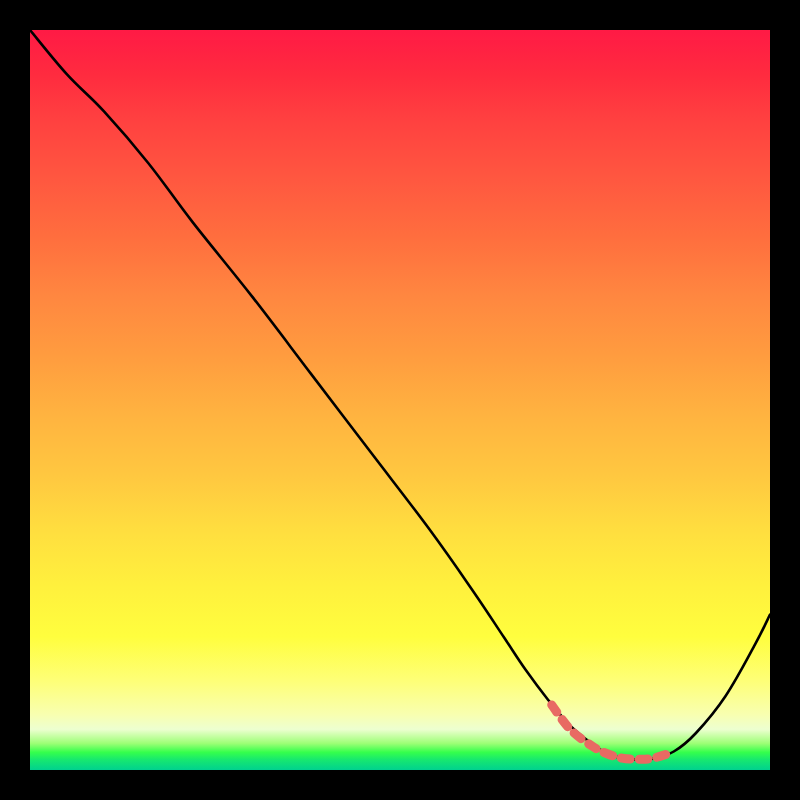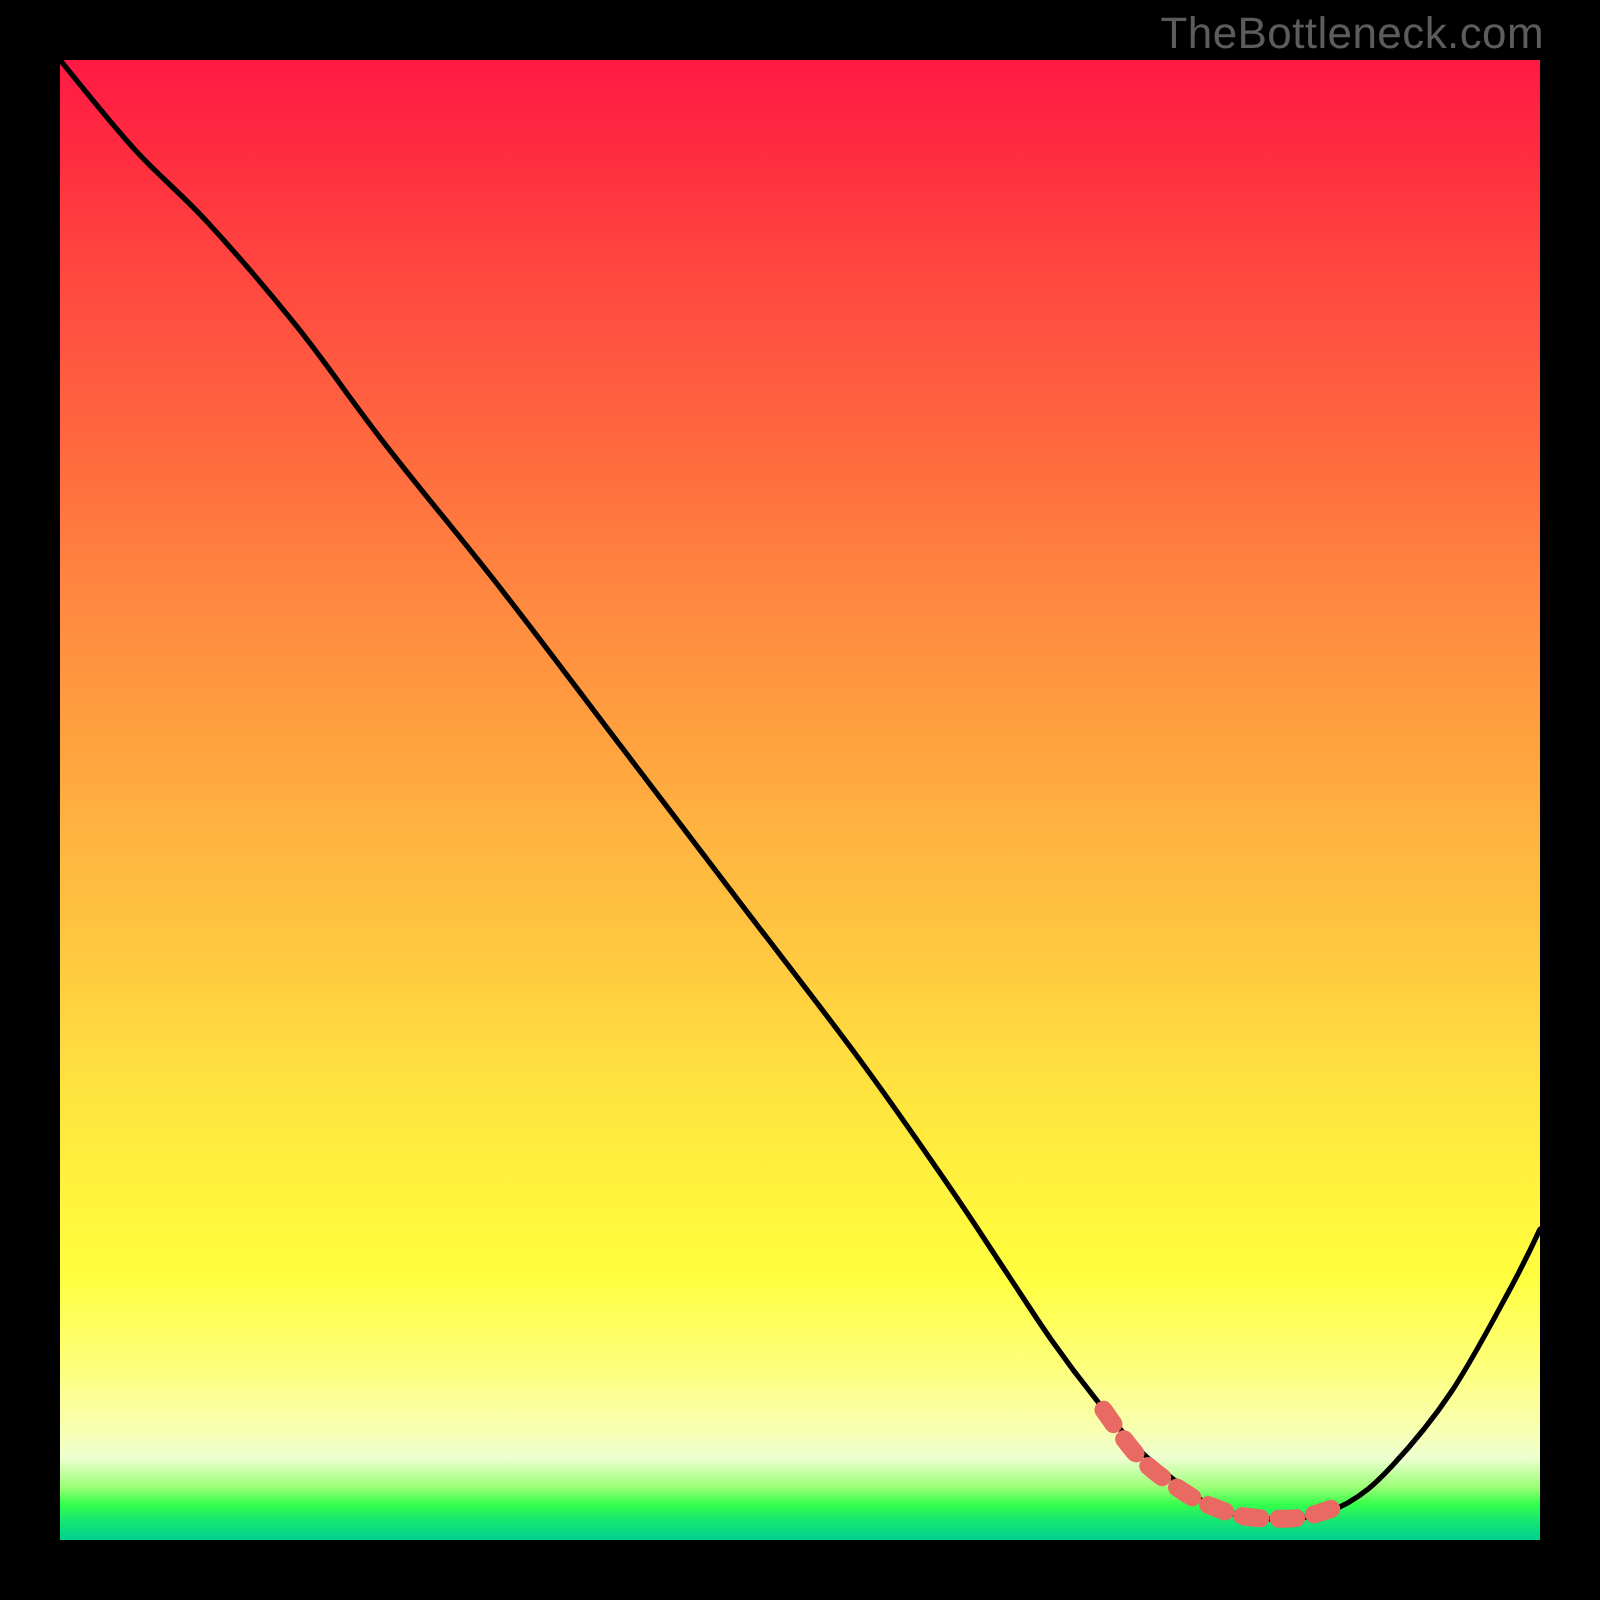--- a/index.html
+++ b/index.html
@@ -61,20 +61,19 @@
     color: #5c5c5c;
     font-size: 22px;
     font-weight: 400;
     letter-spacing: 0.2px;
   }
 </style>
 </head>
 <body>
 
 <div class="frame">
-  <div class="watermark">TheBottleneck.com</div>
   <div class="plot">
     <svg class="svg-layer" viewBox="0 0 740 740" preserveAspectRatio="none">
       <path id="curve-path" fill="none" stroke="#000000" stroke-width="2.6" stroke-linejoin="round" stroke-linecap="round" d="M 0 0 C 6.66 7.992000000000016 23.68 29.748000000000097 37 44.40000000000009 C 50.32 59.052000000000085 59.348 65.41599999999998 74 81.39999999999998 C 88.652 97.38399999999997 102.416 113.22000000000004 118.4 133.20000000000005 C 134.38400000000001 153.18000000000004 144.15200000000002 168.42399999999998 162.8 192.39999999999998 C 181.448 216.37599999999998 200.68800000000002 239.094 222 266.4 C 243.31199999999998 293.70599999999996 259.888 316.128 281.2 344.09999999999997 C 302.512 372.07199999999995 319.088 393.82800000000003 340.40000000000003 421.8 C 361.71200000000005 449.772 380.95200000000006 474.192 399.6 499.5 C 418.248 524.808 430.68 543.086 444 562.4 C 457.32 581.7139999999999 464.276 592.814 473.6 606.8 C 482.92400000000004 620.786 487.808 628.778 495.8 640.1 C 503.79200000000003 651.422 510.00800000000004 659.71 518 669.7 C 525.992 679.69 532.208 687.6080000000001 540.1999999999999 695.6 C 548.1919999999999 703.592 555.74 709.0384 562.4 714.1 C 569.06 719.1616 571.8720000000001 721.1892 577.2 723.72 C 582.528 726.2508 586.672 727.0944 592 728.16 C 597.328 729.2256 601.472 729.5068 606.8 729.64 C 612.1279999999999 729.7732 614.94 730.3652 621.6 728.9 C 628.26 727.4348 635.808 726.162 643.8 721.5 C 651.7919999999999 716.838 656.676 712.99 666 703 C 675.324 693.01 684.944 681.984 695.5999999999999 666 C 706.2559999999999 650.016 717.208 628.8520000000001 725.1999999999999 614.2 C 733.1919999999999 599.548 737.336 589.928 740 584.6"></path>
       <path id="highlight-path" fill="none" stroke="#e86a63" stroke-width="9" stroke-linecap="round" stroke-linejoin="round" stroke-dasharray="9 9" d="M 521.6999999999999 674.88 C 525.03 679.2755999999999 532.8739999999999 691.8408 540.1999999999999 699.3 C 547.526 706.7592 555.74 711.9244 562.4 716.32 C 569.06 720.7156000000001 571.8720000000001 721.5888 577.2 723.72 C 582.528 725.8512000000001 586.672 727.161 592 728.16 C 597.328 729.159 601.472 729.2034 606.8 729.27 C 612.1279999999999 729.3366 615.606 729.6622 621.6 728.53 C 627.594 727.3978 636.77 723.979 640.1 722.98"></path>
     </svg>
   </div>
 </div>
 
 </body></html>

